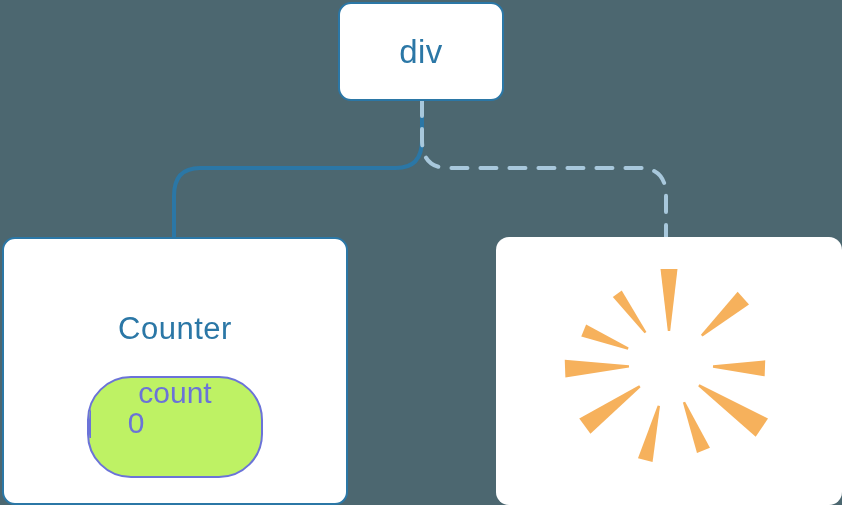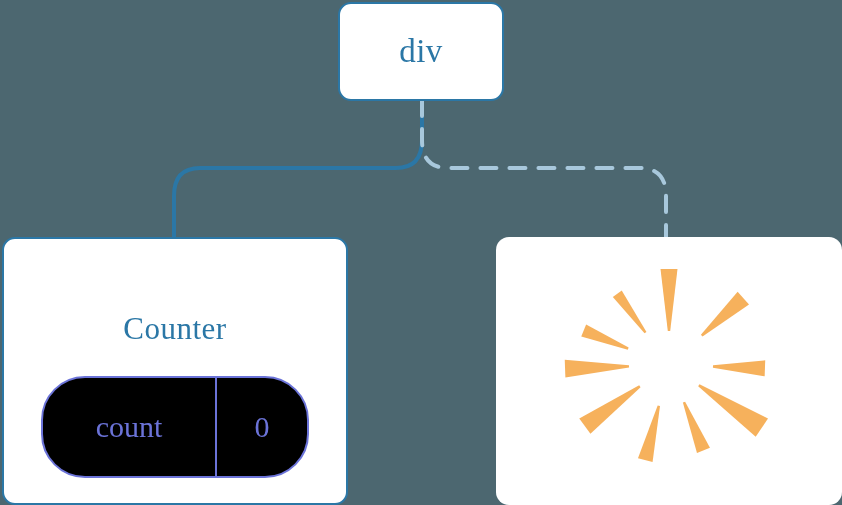--- a/index.html
+++ b/index.html
@@ -6,21 +6,21 @@
     margin: 0;
     padding: 0;
     background: #4c6770;
   }
   #stage {
     position: relative;
     width: 842px;
     height: 505px;
     background: #4c6770;
     overflow: hidden;
-    font-family: Liberation Serif, serif;
+    font-family: Liberation Sans, sans-serif;
   }
 
   
   #edges {
     position: absolute;
     left: 0;
     top: 0;
     width: 842px;
     height: 505px;
     pointer-events: none;
@@ -78,21 +78,22 @@
 
   
   .state-pill {
     display: flex;
     align-items: stretch;
     height: 102px;
     border: 2px solid #6b73d8;
     border-radius: 44px;
     box-sizing: border-box;
     overflow: hidden;
-    background: #000000;
+    background: #bef264;
+    flex-direction: column;
   }
   .state-key,
   .state-val {
     display: flex;
     align-items: center;
     justify-content: center;
     color: #6b73d8;
     font-size: 30px;
     line-height: 1;
     user-select: none;

